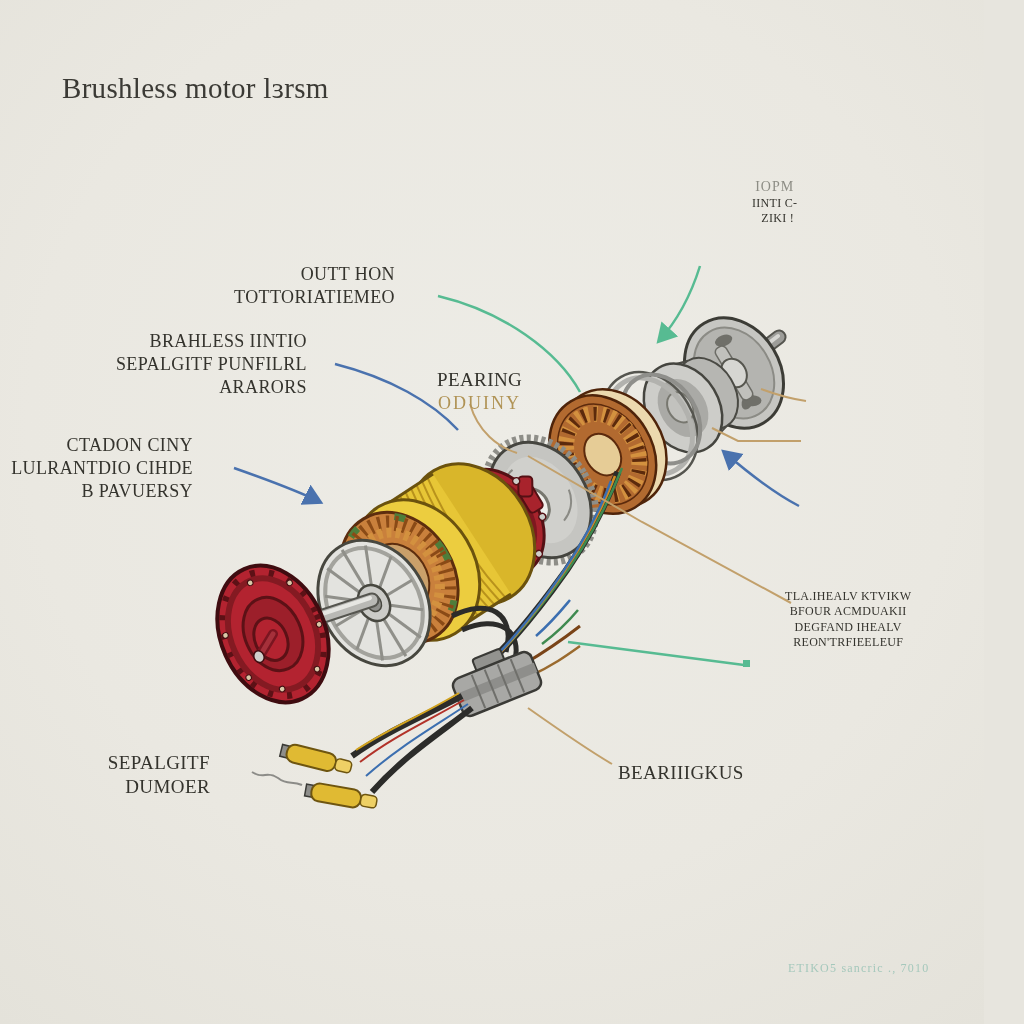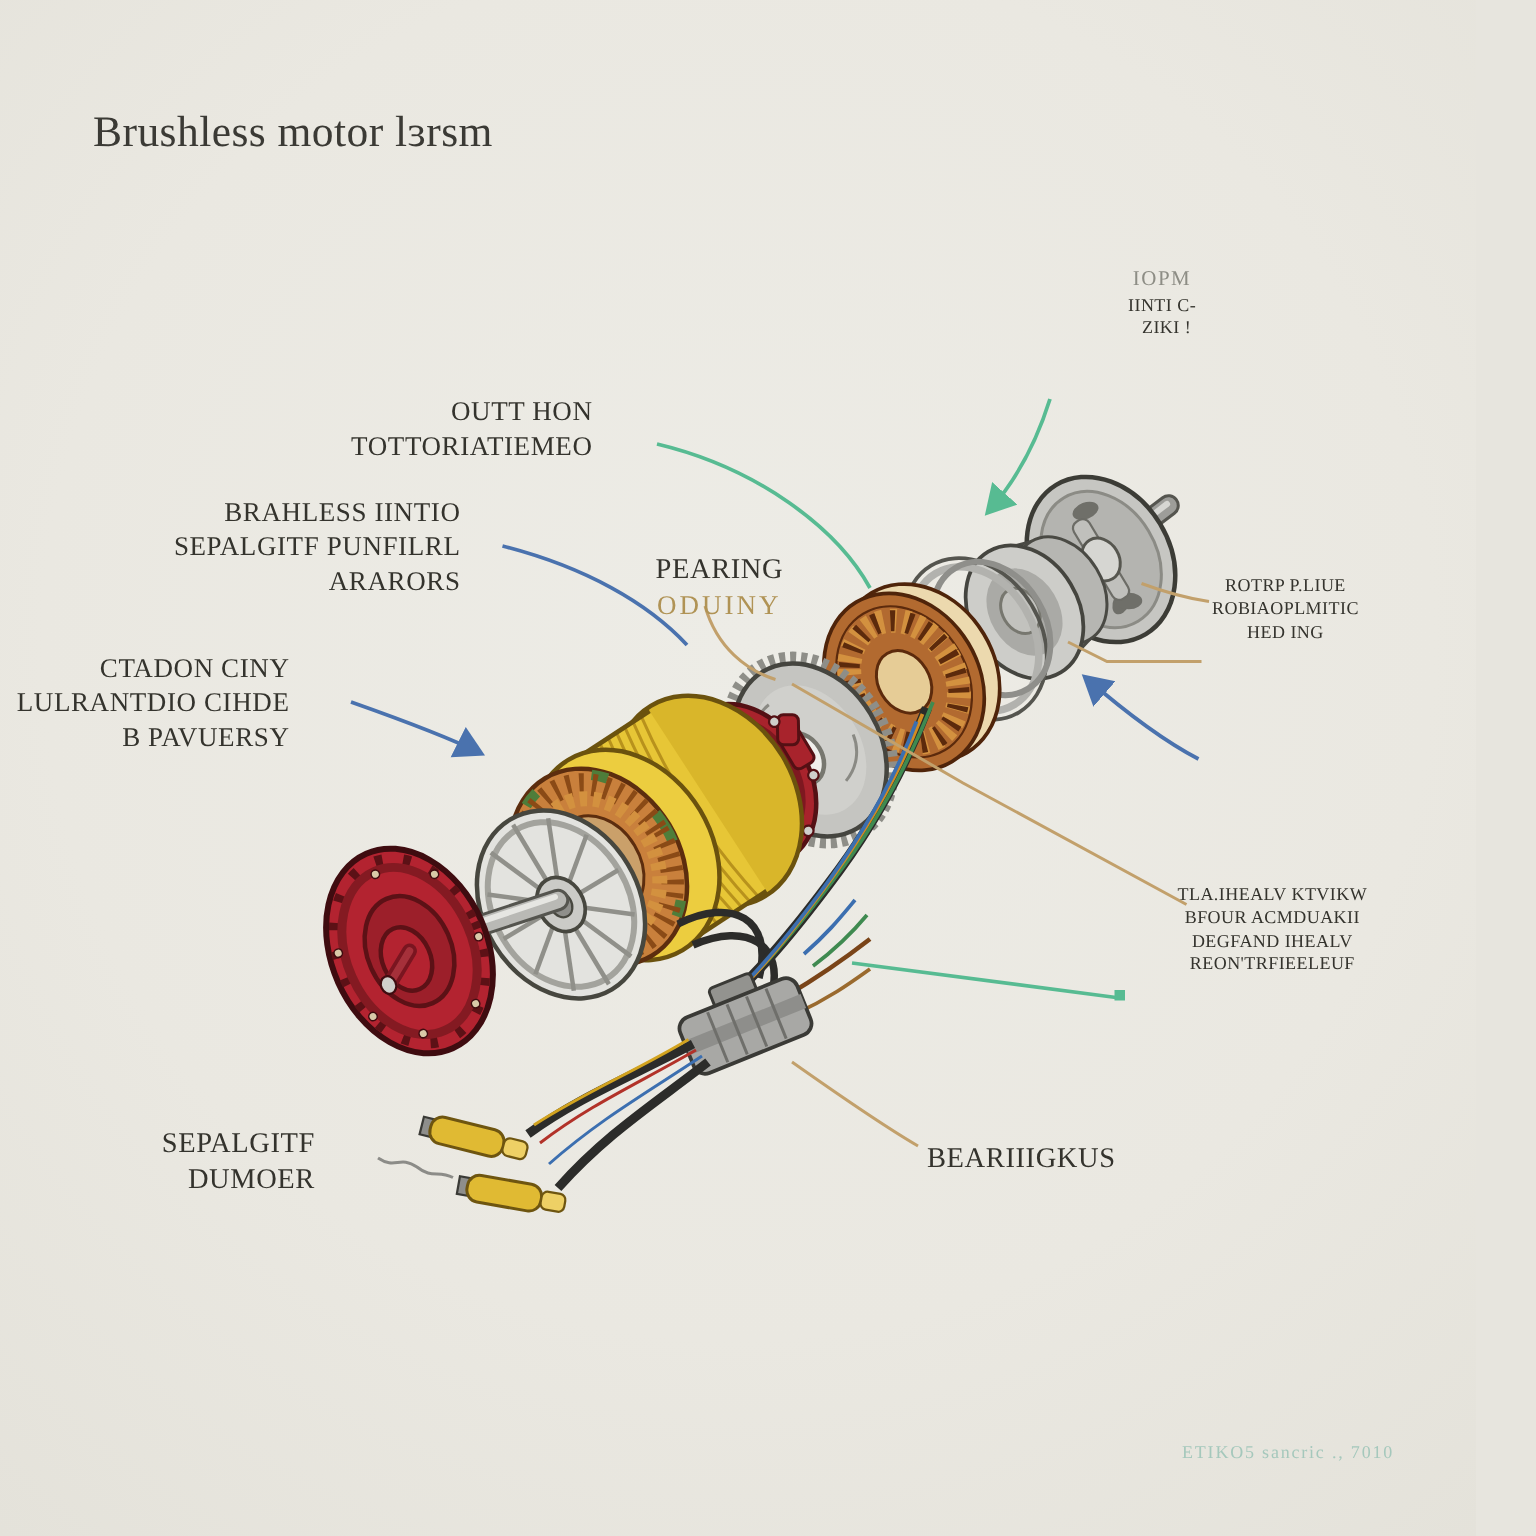--- a/index.html
+++ b/index.html
@@ -249,25 +249,20 @@
   <div>CTADON CINY</div>
   <div>LULRANTDIO CIHDE</div>
   <div>B PAVUERSY</div>
 </div>
 
 <div class="lbl" style="left:437px;top:368px;">
   <div class="big">PEARING</div>
   <div class="tan">ODUINY</div>
 </div>
 
-<div class="lbl med" style="left:808px;top:383px;">
-  <div>ROTRP P.LIUE</div>
-  <div>ROBIAOPLMITIC</div>
-  <div>HED ING</div>
-</div>
 
 
 <div class="lbl med" style="left:785px;top:589px;">
   <div>TLA.IHEALV KTVIKW</div>
   <div>BFOUR ACMDUAKII</div>
   <div>DEGFAND IHEALV</div>
   <div>REON'TRFIEELEUF</div>
 </div>
 
 <div class="lbl big" style="left:618px;top:761px;">

